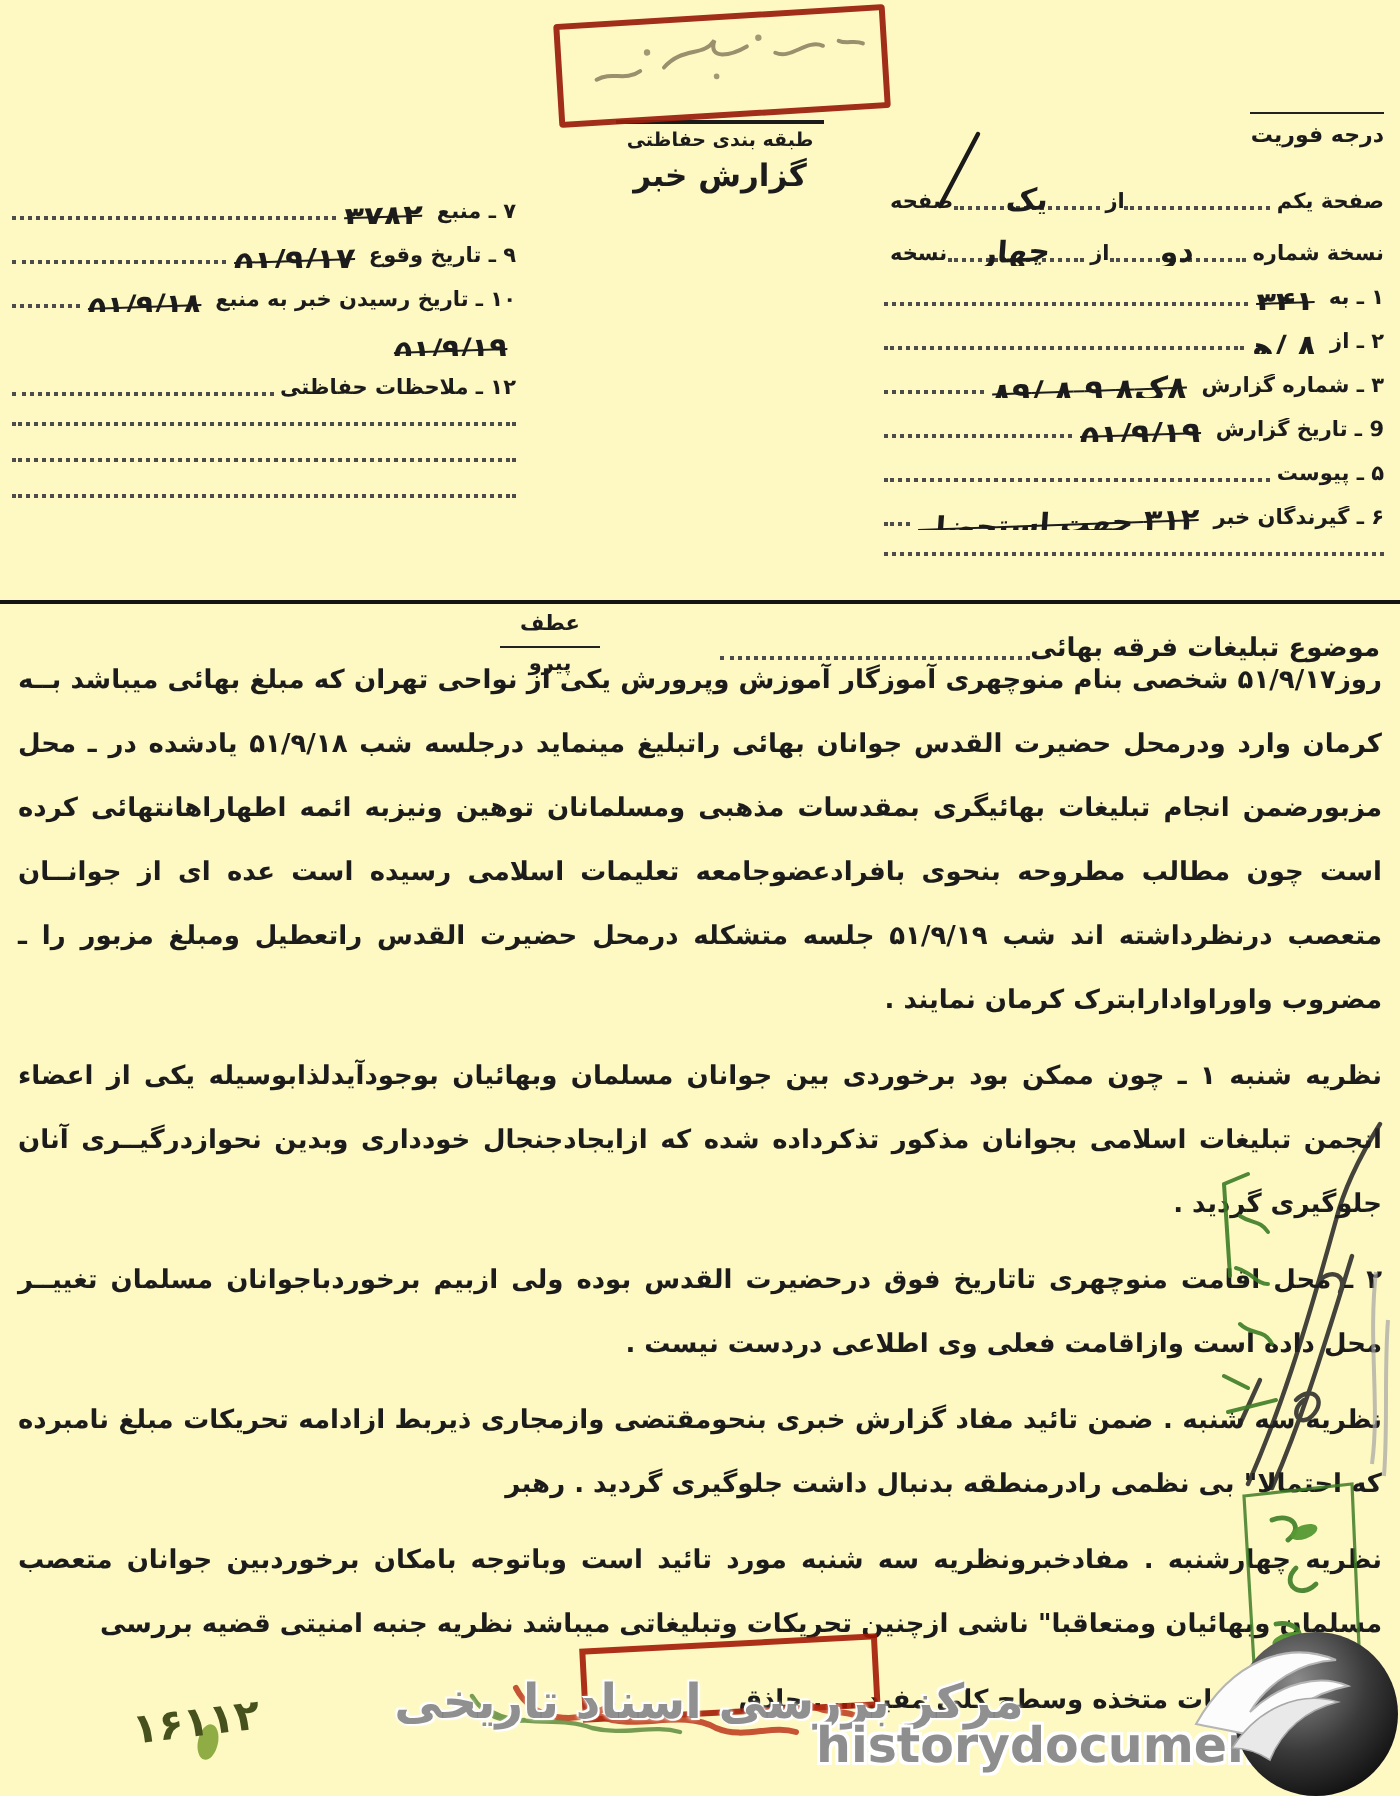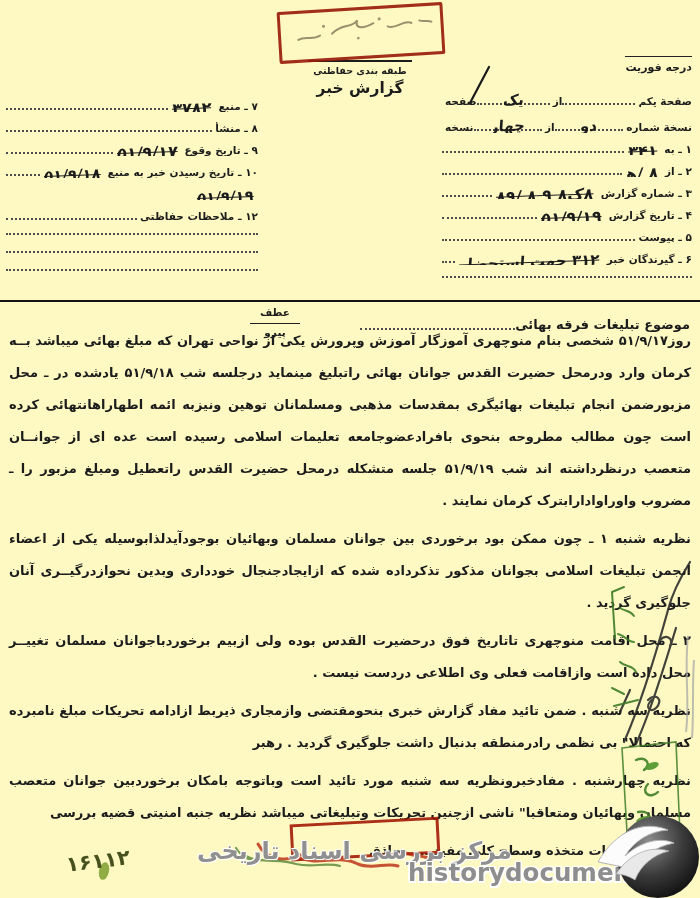--- a/index.html
+++ b/index.html
@@ -117,21 +117,21 @@
       <span class="lbl">۲ ـ از</span>
       <span class="hand big">۸ /ﻫ</span>
       <span class="leader"></span>
     </div>
     <div class="frow">
       <span class="lbl">۳ ـ شماره گزارش</span>
       <span class="hand big strike">۸ک۸ ۹ـ۸ /۸۹</span>
       <span class="leader"></span>
     </div>
     <div class="frow">
-      <span class="lbl">۴ ـ تاریخ گزارش</span>
+      <span class="lbl">9 ـ تاریخ گزارش</span>
       <span class="hand big strike">۵۱/۹/۱۹</span>
       <span class="leader"></span>
     </div>
     <div class="frow">
       <span class="lbl">۵ ـ پیوست</span>
       <span class="leader"></span>
     </div>
     <div class="frow">
       <span class="lbl">۶ ـ گیرندگان خبر</span>
       <span class="hand strike">۳۱۲ جهت استحضار</span>
@@ -139,24 +139,20 @@
     </div>
     <div class="frow empty">
         <span class="leader"></span>
       </div>
   </div>
 
   <div class="col-left">
     <div class="frow">
       <span class="lbl">۷ ـ منبع</span>
       <span class="hand big strike">۳۷۸۲</span>
-      <span class="leader"></span>
-    </div>
-    <div class="frow">
-      <span class="lbl">۸ ـ منشأ</span>
       <span class="leader"></span>
     </div>
     <div class="frow">
       <span class="lbl">۹ ـ تاریخ وقوع</span>
       <span class="hand big strike">۵۱/۹/۱۷</span>
       <span class="leader"></span>
     </div>
     <div class="frow">
       <span class="lbl">۱۰ ـ تاریخ رسیدن خبر به منبع</span>
       <span class="hand strike">۵۱/۹/۱۸</span>

